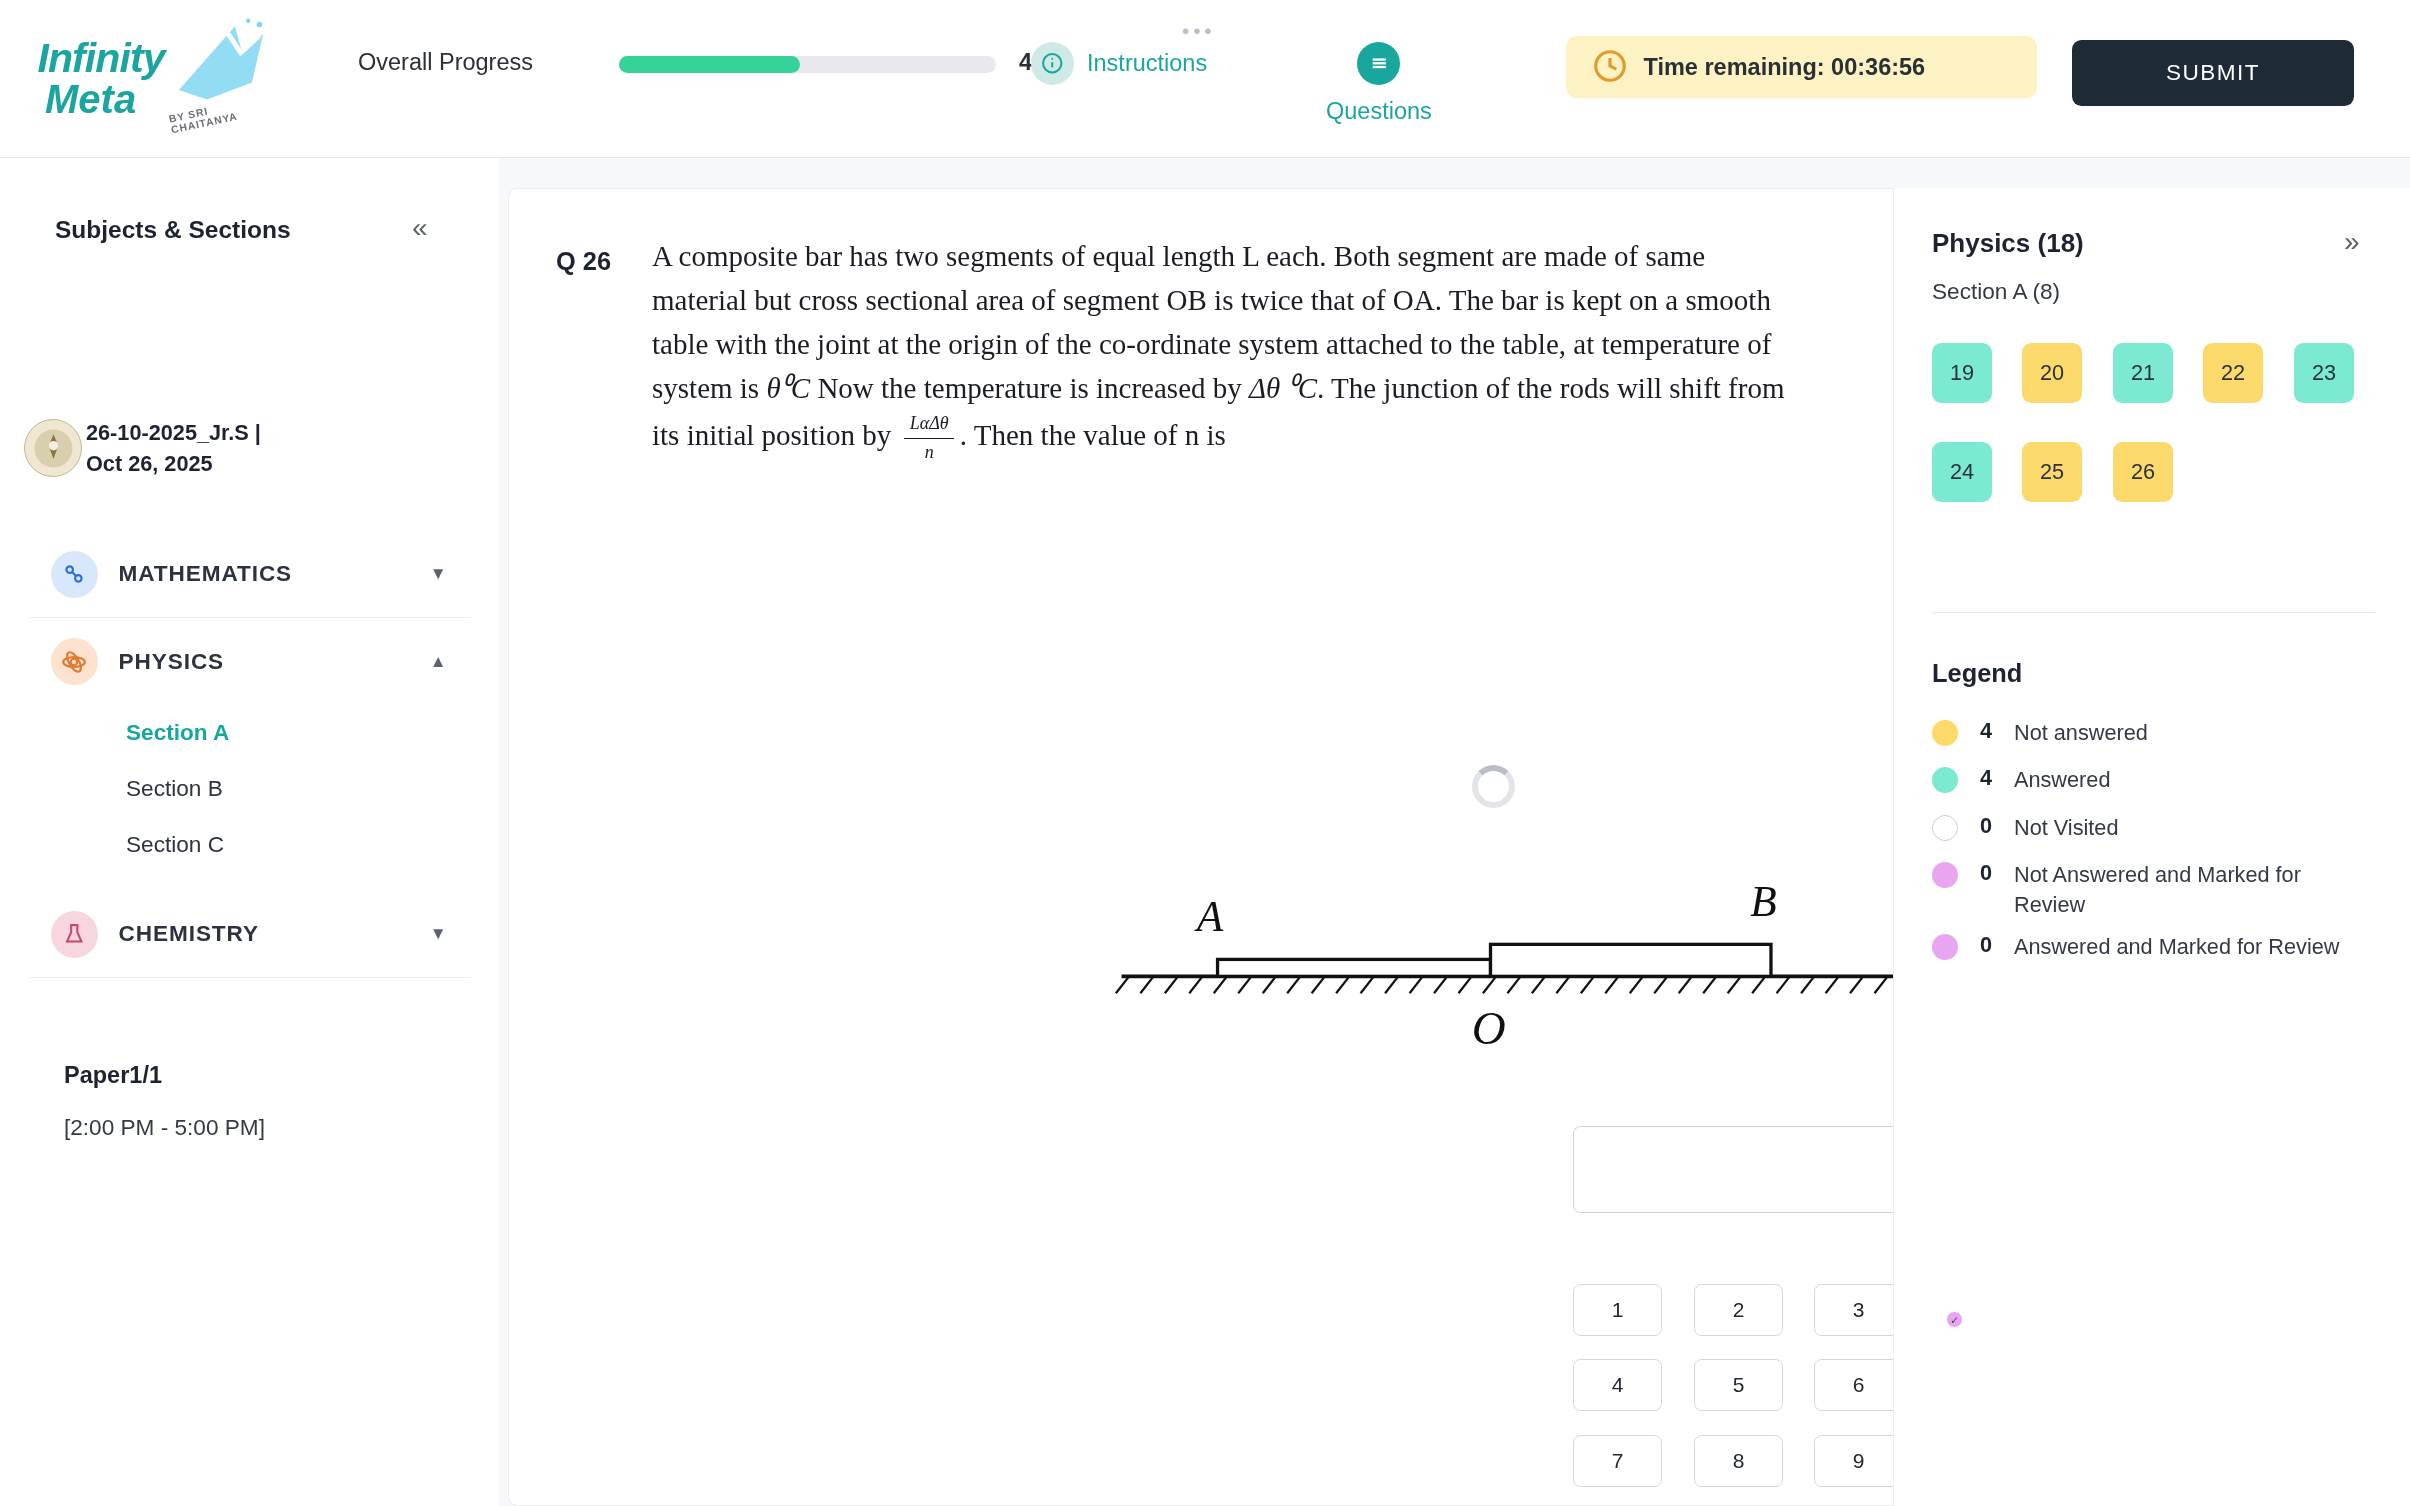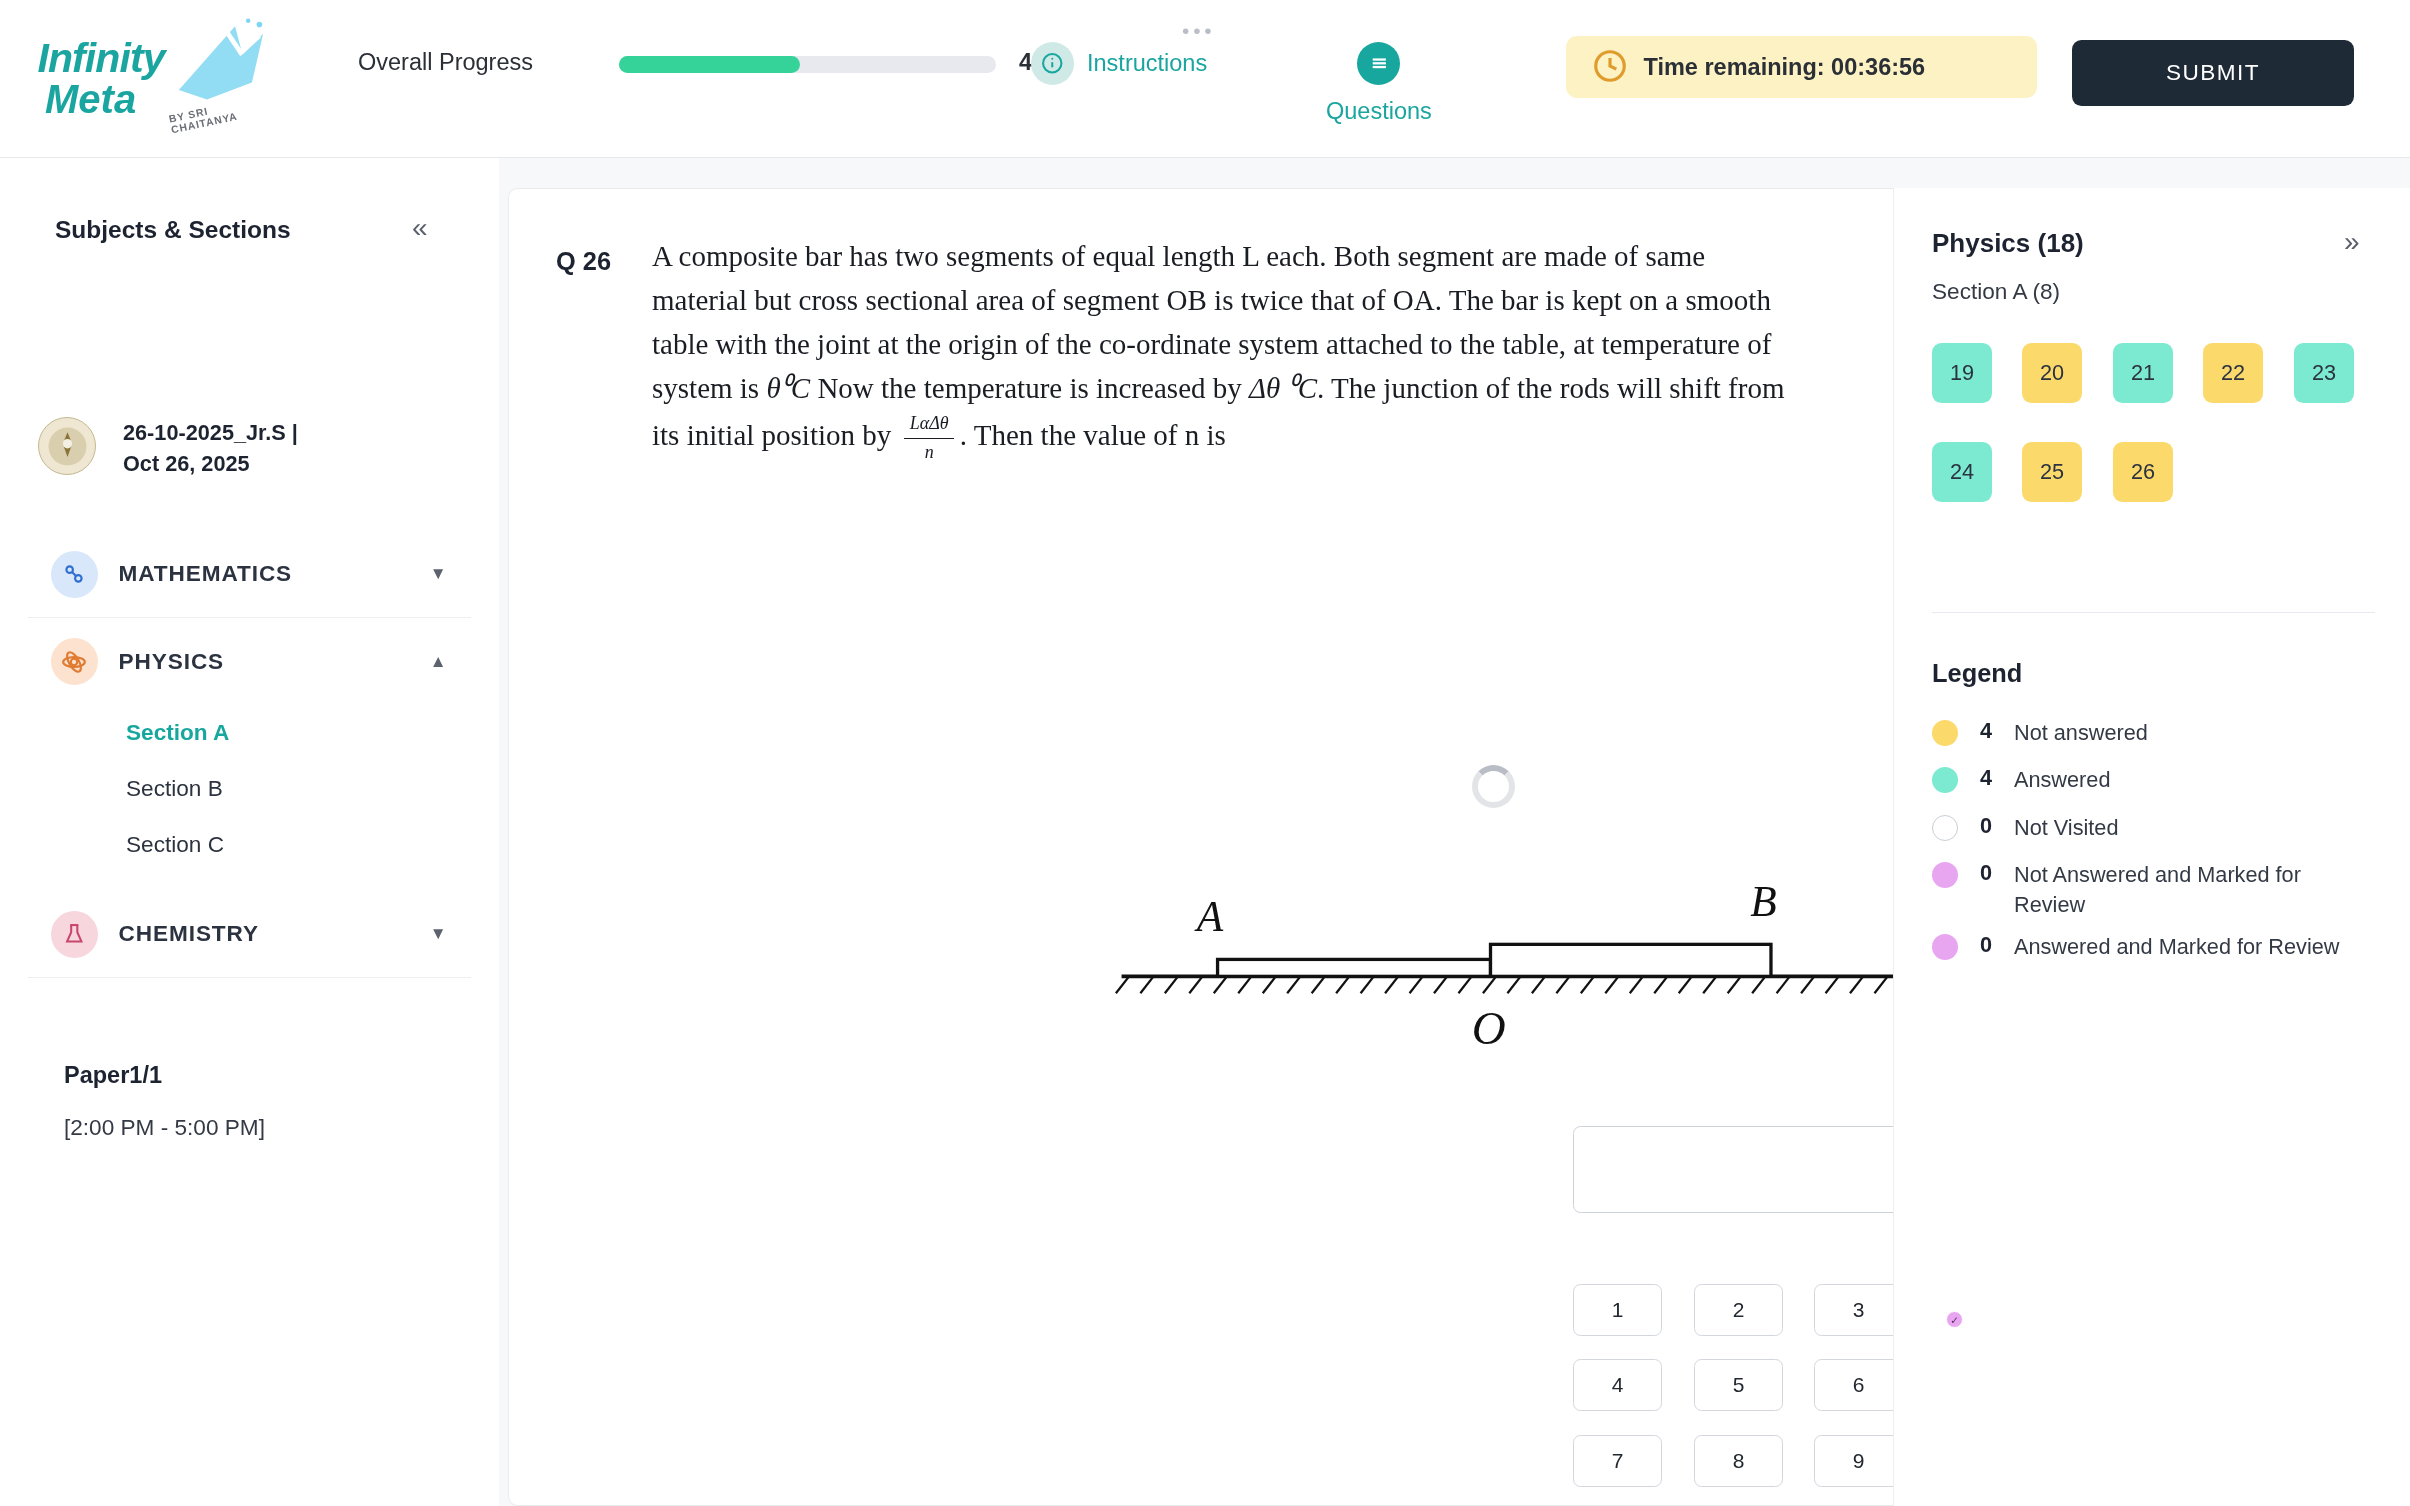--- a/index.html
+++ b/index.html
@@ -113,22 +113,22 @@
   }
   .sb-title {
     position: absolute; left: 55px; top: 58px;
     font-size: 24.5px; font-weight: bold; color: #1d2330;
   }
   .sb-collapse {
     position: absolute; left: 412px; top: 54px;
     font-size: 28px; color: #59606c; cursor: pointer;
   }
   .sb-exam {
-    position: absolute; left: 38px; top: 259px;
-    display: flex; align-items: flex-start; gap: 27px;
+    position: absolute; left: 24px; top: 259px;
+    display: flex; align-items: center; gap: 4px;
   }
   .sb-exam-logo {
     width: 58px; height: 58px; border-radius: 50%;
     background: #ede6d3; border: 1.9px solid #c6b98f;
     display: flex; align-items: center; justify-content: center;
     font-size: 12.2px; color: #7a6a3a; font-weight: bold;
     overflow: hidden;
   }
   .sb-exam-text {
     font-size: 21.7px; font-weight: bold; color: #1d2330; line-height: 1.45;

